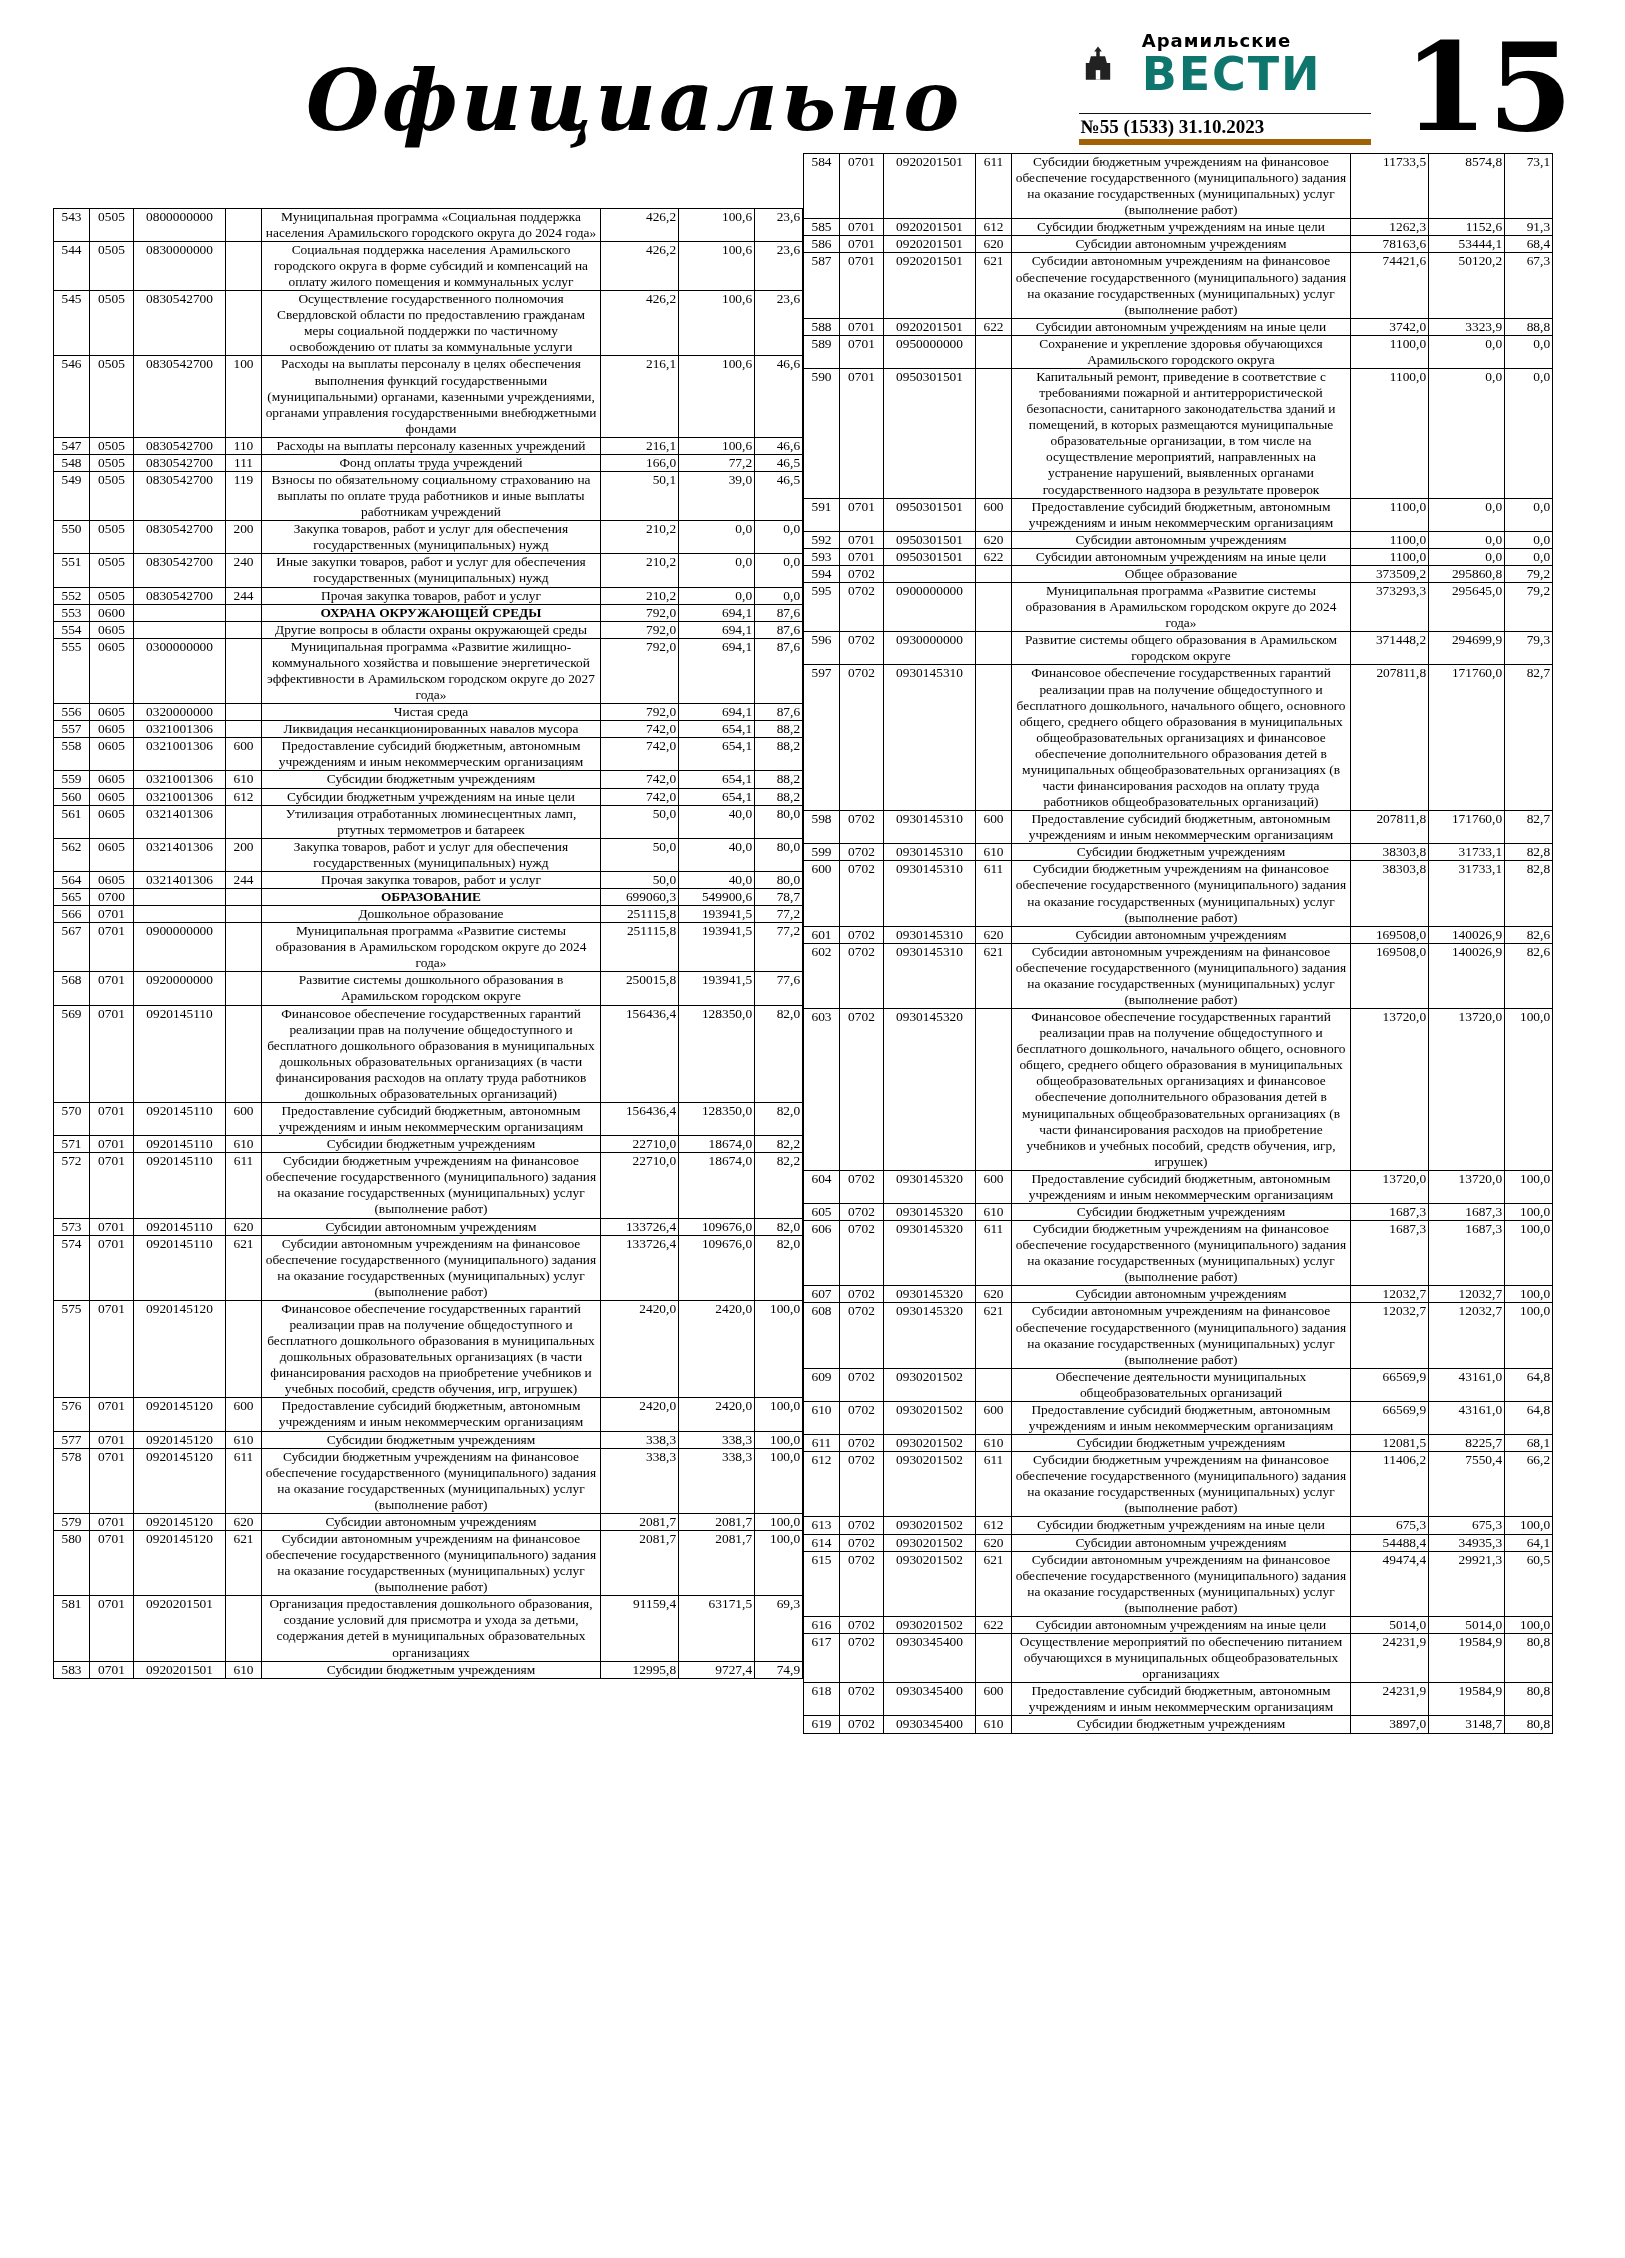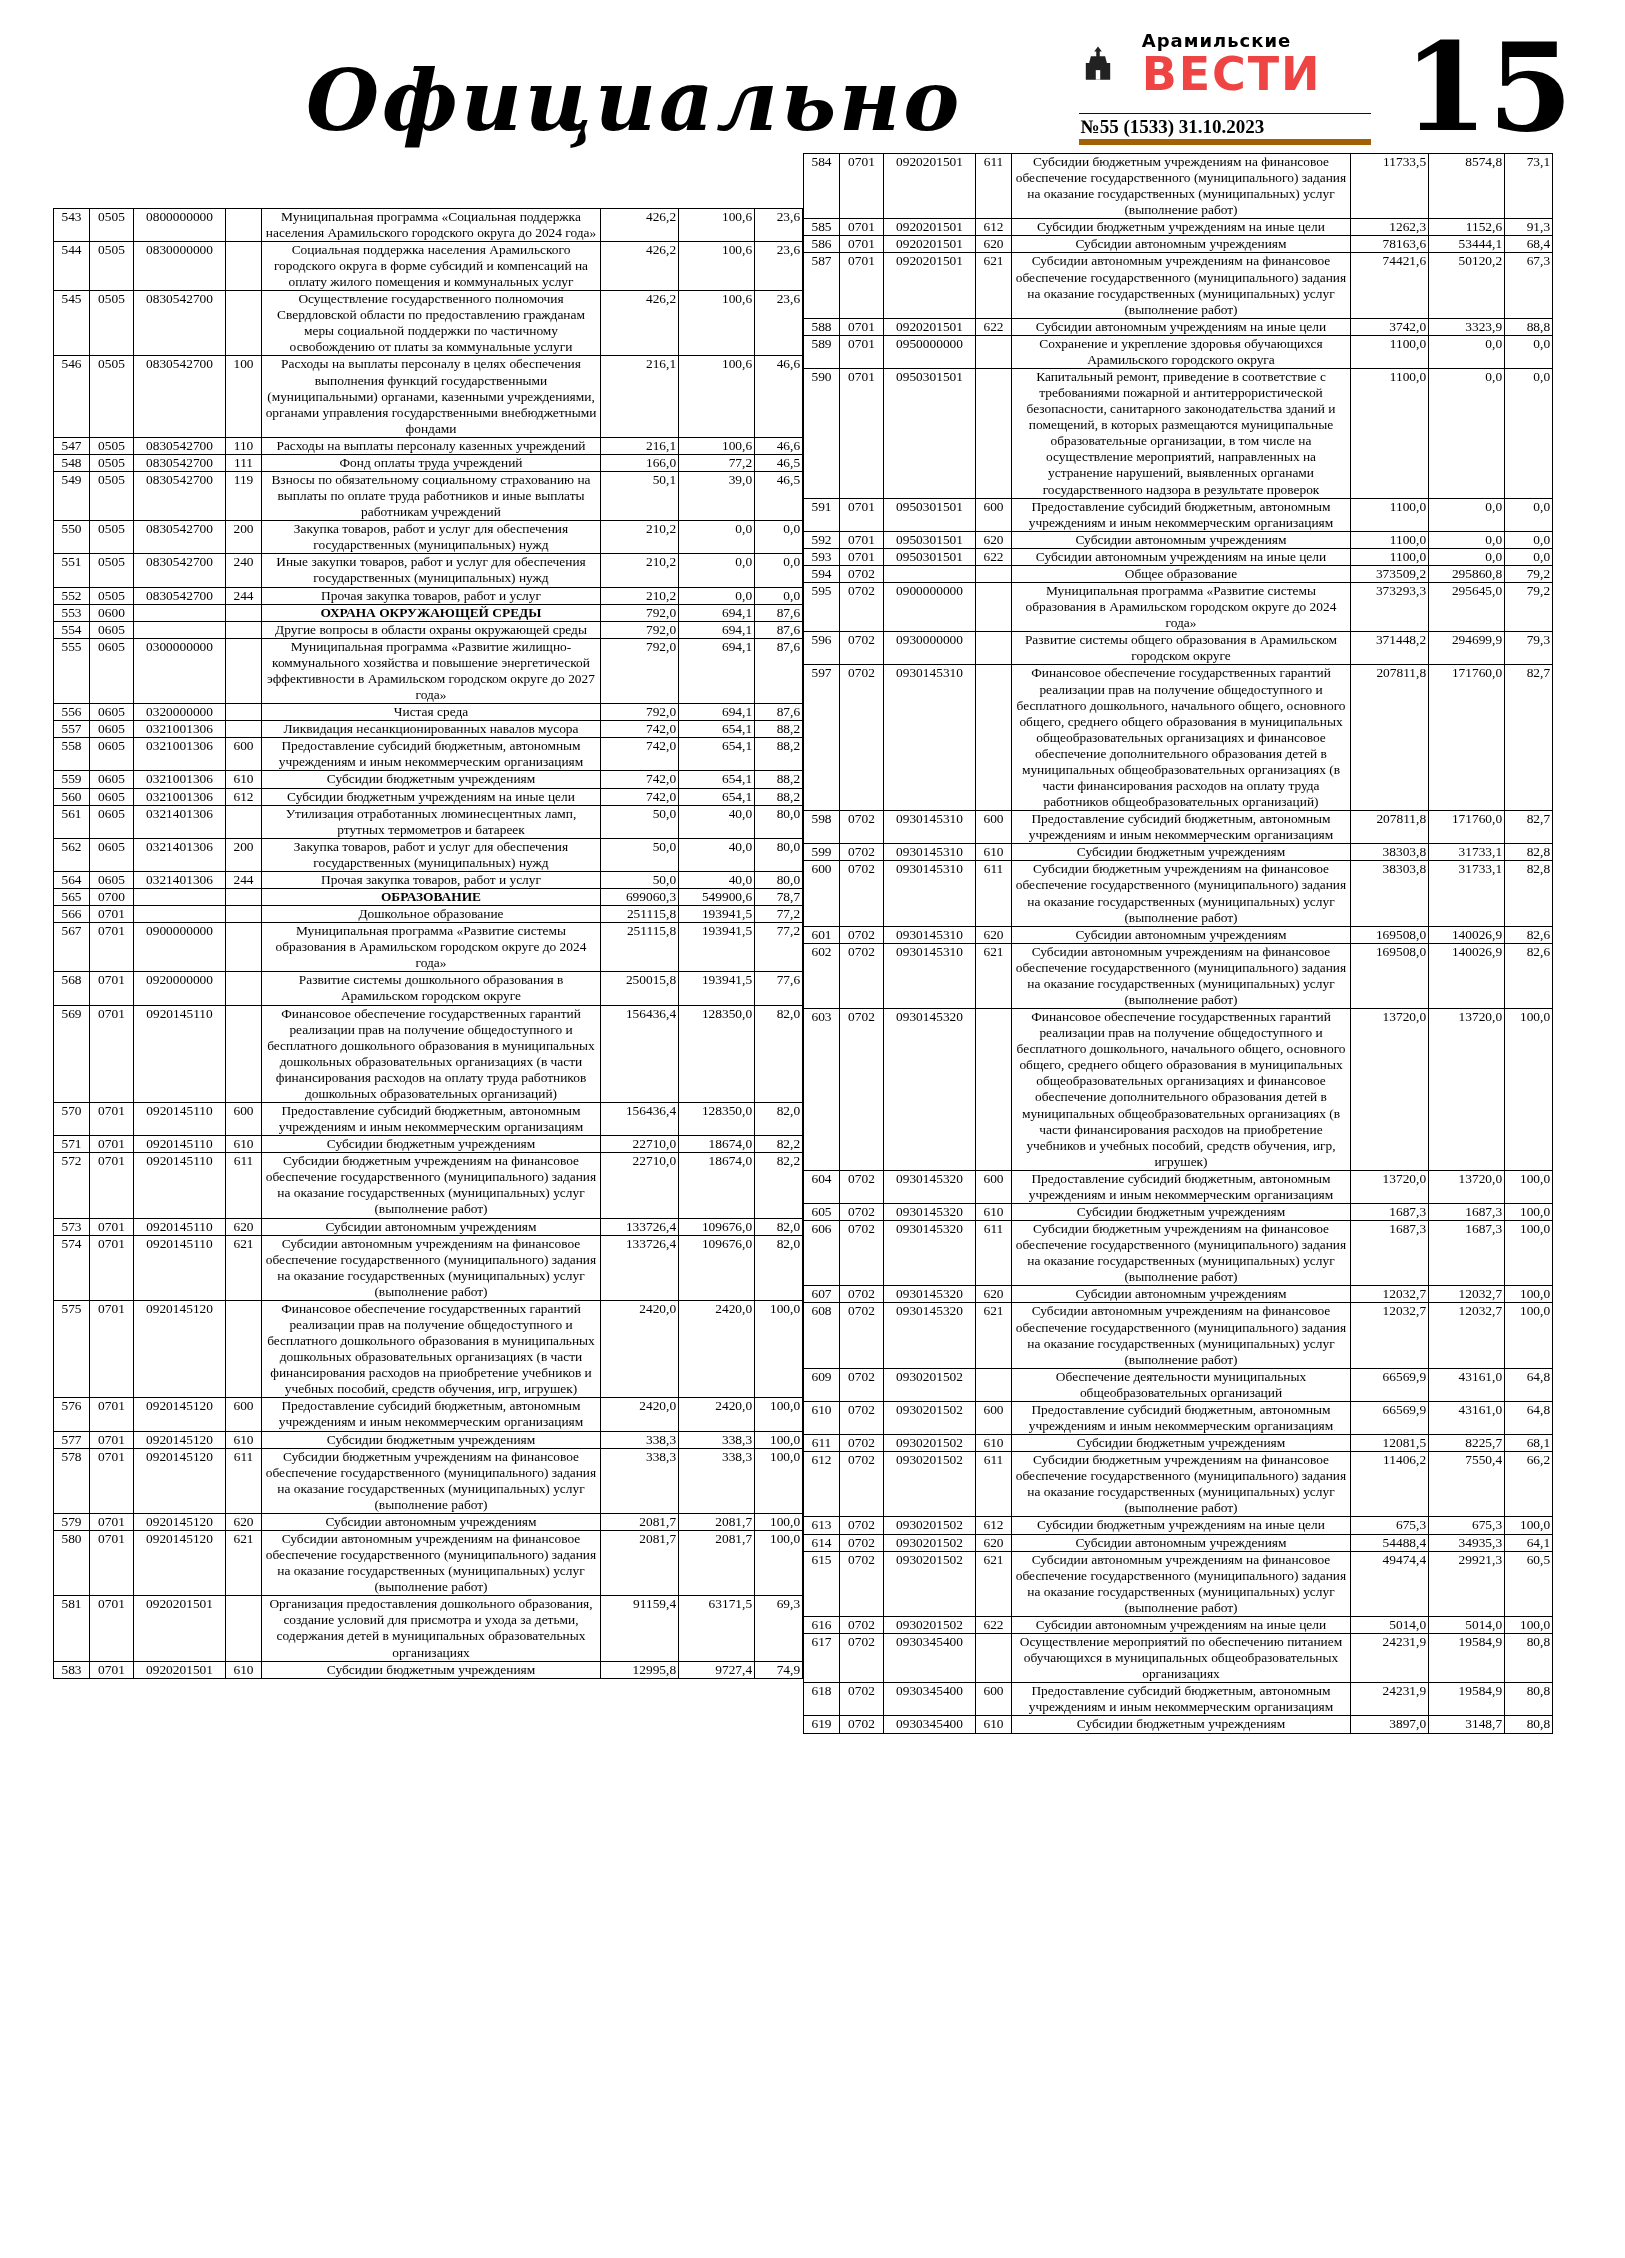--- a/index.html
+++ b/index.html
@@ -14,21 +14,21 @@
   }
   .section-title {
     font-family:"DejaVu Serif", serif; font-style:italic; font-weight:700;
     font-size:84px; line-height:1.05; letter-spacing:2.9px; margin-left:253px;
   }
   .masthead { margin-left:auto; width:292px; }
   .mast-top { display:flex; align-items:center; gap:25px; }
   .emblem { flex:0 0 auto; display:inline-flex; }
   .mast-names { display:flex; flex-direction:column; }
   .mast-city { font-family:"DejaVu Sans", sans-serif; font-weight:700; font-size:18px; letter-spacing:1px; }
-  .mast-name { font-family:"DejaVu Sans", sans-serif; font-weight:800; font-size:46px; line-height:1.0; letter-spacing:1.9px; color:#ef4444; }
+  .mast-name { font-family:"DejaVu Sans", sans-serif; font-weight:800; font-size:46px; line-height:1.0; letter-spacing:1.9px; color:#0f766e; }
   .mast-issue {
     margin-top:16px; border-top:1.9px solid #111; border-bottom:6px solid #a16207;
     padding:1.9px 0 1.9px 1.9px; font-size:19px; font-weight:600;
   }
   .pageno {
     font-family:"DejaVu Serif", serif; font-weight:700; font-size:122px; line-height:0.95;
     margin-left:32.5px;
   }
   
   .cols { display:flex; padding:0 53px 15.3px 53px; align-items:center; }

